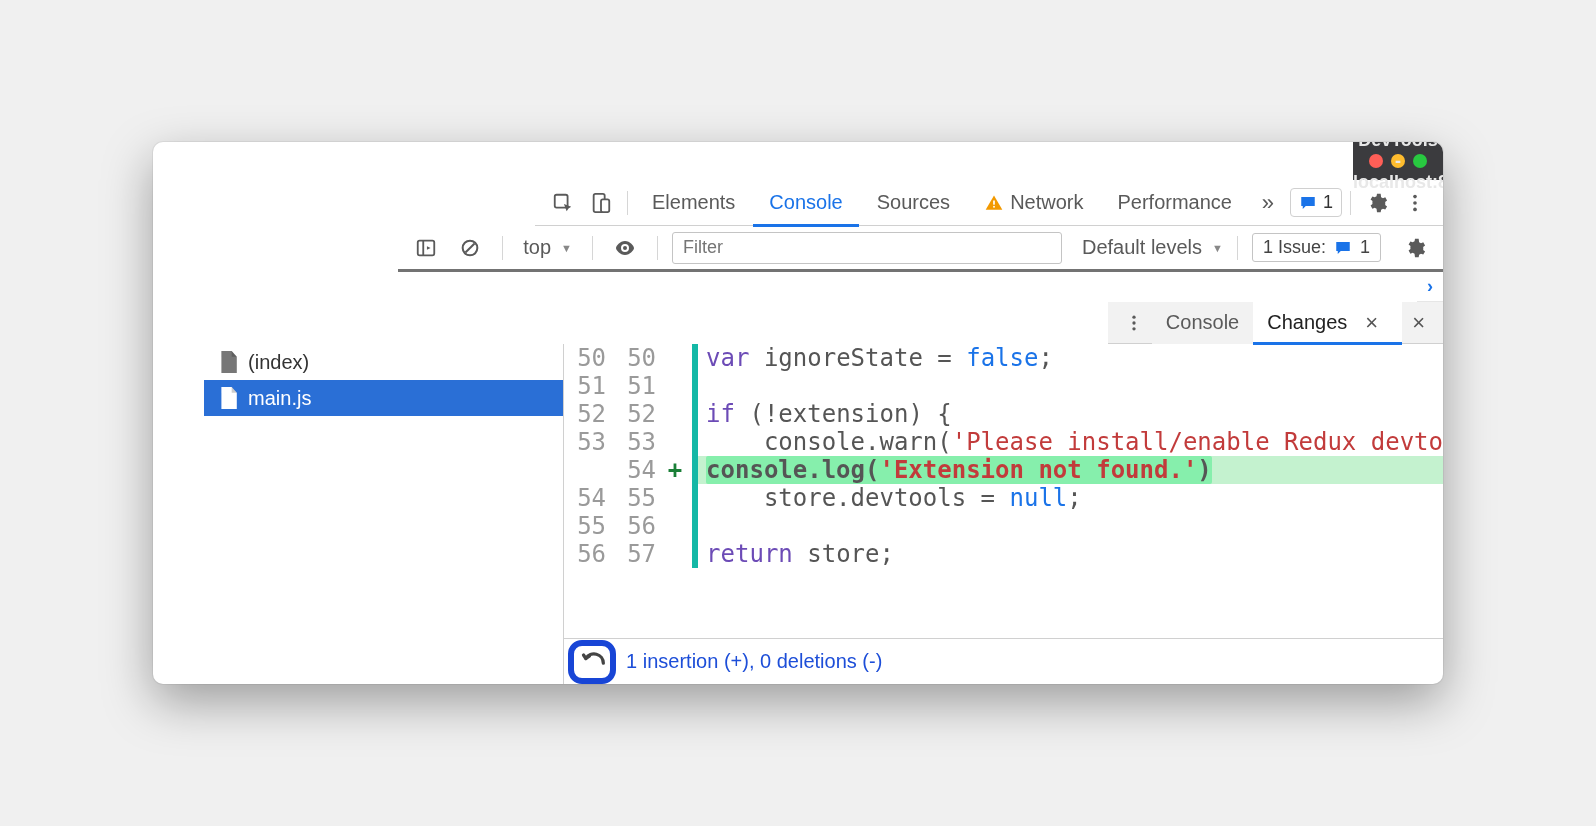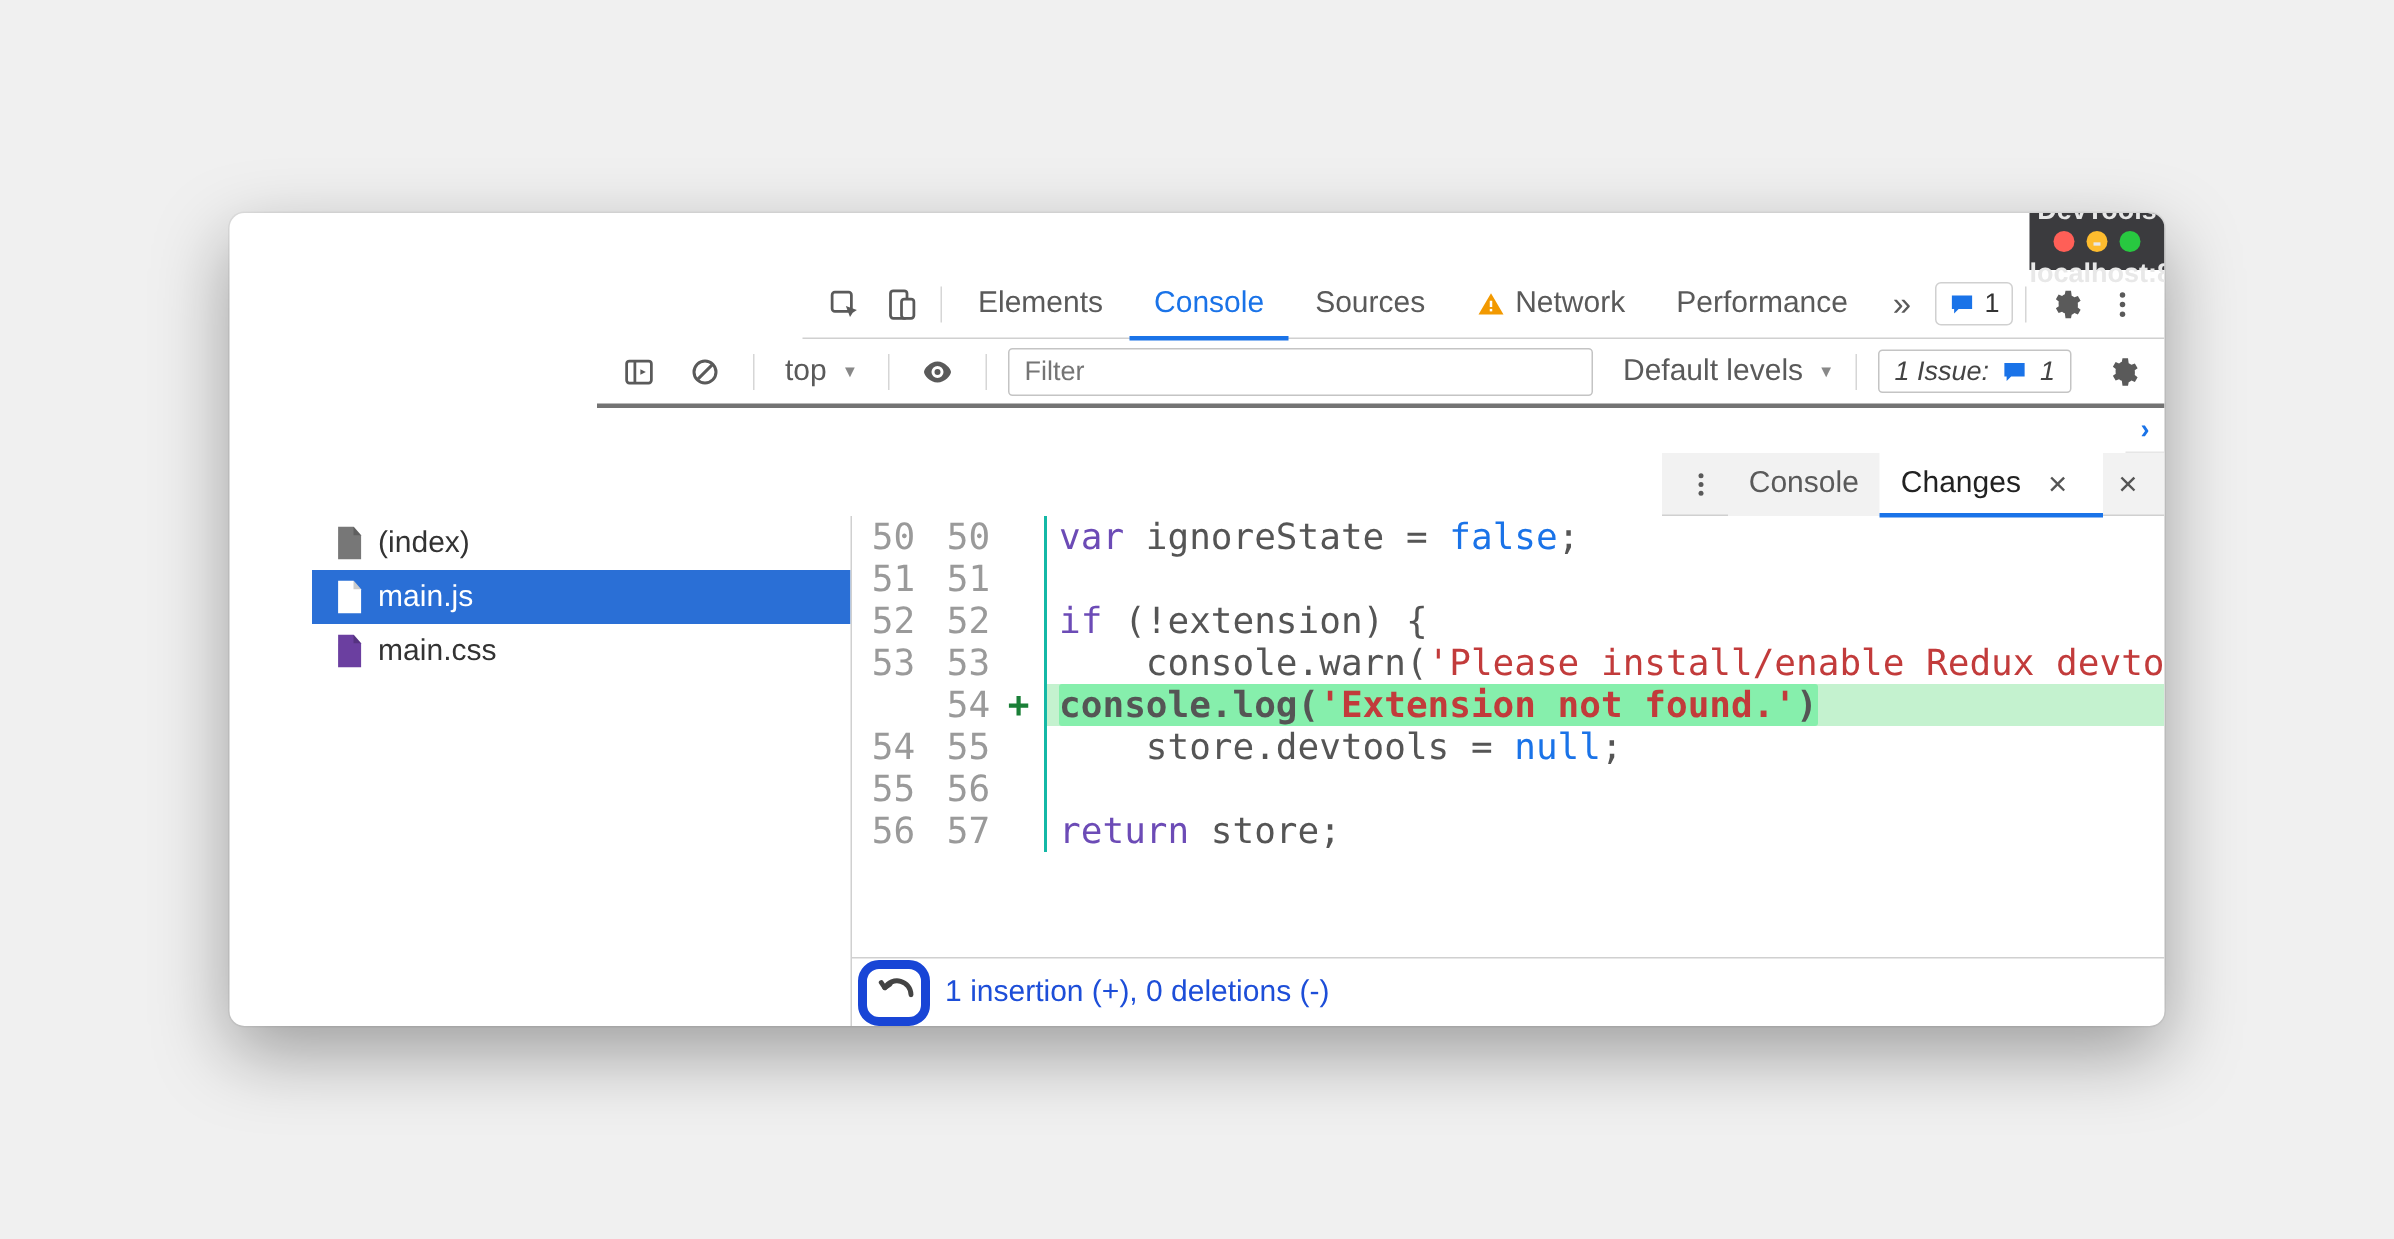--- a/index.html
+++ b/index.html
@@ -111,21 +111,21 @@
 }
 .inputinner {
   border: none; outline: none; width: 100%;
   font-size: 18px; color: #333;
 }
 .levels { margin-left: 12px; display: flex; align-items: center; gap: 6px; }
 .issuebox {
   border: 1px solid #c4c4c4; border-radius: 3px;
   padding: 3px 10px;
   display: flex; align-items: center; gap: 8px;
-  font-size: 18px; color: #444; font-style: italic;
+  font-size: 18px; color: #444;
 }
 .promptrow {
   height: 30px;
   display: flex; align-items: center;
   padding: 0 10px;
   color: #1a73e8;
   font-size: 18px;
   border-bottom: 1px solid #e6e6e6;
 }
 .drawerhdr {
@@ -168,21 +168,21 @@
 .ficon { width: 20px; height: 24px; display:flex; align-items:center; justify-content:center; }
 .diffpane {
   flex: 1; display: flex; flex-direction: column; min-width: 0;
 }
 .diffscroll { flex: 1; overflow: auto; font-family: ui-monospace, Menlo, Consolas, monospace; font-size: 24px; color: #555; }
 .diffline { display: flex; align-items: stretch; height: 28px; }
 .gut { width: 50px; text-align: right; padding-right: 8px; color: #9a9a9a; }
 .marker { width: 22px; text-align: center; color: #1a7f37; font-weight: 600; }
 .codecell {
   flex: 1; white-space: pre; padding-left: 8px;
-  border-left: 2px solid #14b8a6; margin-left: 6px;
+  border-left: 6px solid #14b8a6; margin-left: 6px;
   display: flex; align-items: center;
 }
 .diffline.added .codecell { background: #c4f2cf; }
 .diffline.added .hl { background: #86efac; border-radius: 2px; font-weight: bold; }
 .kw  { color: #6c4bb6; }
 .str { color: #c23b3b; }
 .bool{ color: #1a73e8; }
 .footer {
   height: 46px;
   border-top: 1px solid #d0d0d0;
@@ -375,29 +375,20 @@
         </div>
         <div class="frow selected">
           <span class="ficon">
             <svg width="18" height="22" viewBox="0 0 24 30">
               <path d="M3 0h14l7 8v22H3z" fill="#fff"></path>
               <path d="M17 0v8h7z" fill="rgba(0,0,0,0.2)"></path>
             </svg>
           </span>
           <span>main.js</span>
         </div>
-        <div class="frow">
-          <span class="ficon">
-            <svg width="18" height="22" viewBox="0 0 24 30">
-              <path d="M3 0h14l7 8v22H3z" fill="#6b3fa0"></path>
-              <path d="M17 0v8h7z" fill="rgba(0,0,0,0.2)"></path>
-            </svg>
-          </span>
-          <span>main.css</span>
-        </div>
       </div>
     <div class="diffpane">
       <div class="diffscroll" id="difflist">
           <div class="diffline">
             <div class="gut">50</div>
             <div class="gut">50</div>
             <div class="marker"></div>
             <div class="codecell"><span class="kw">var</span> ignoreState = <span class="bool">false</span>;</div>
           </div>
           <div class="diffline">

